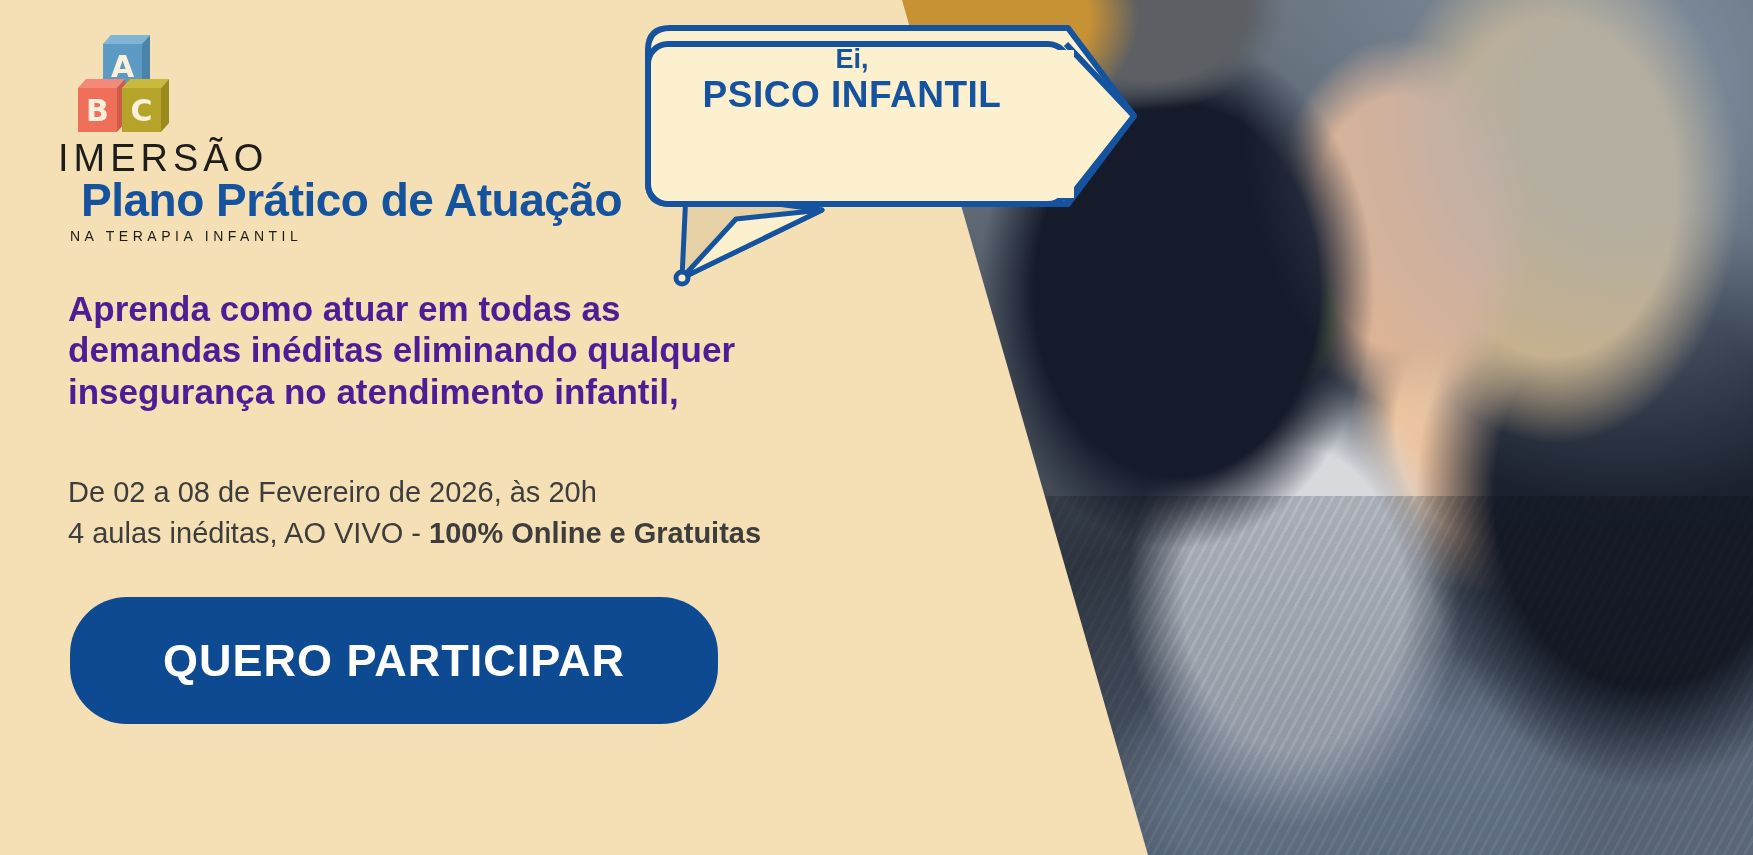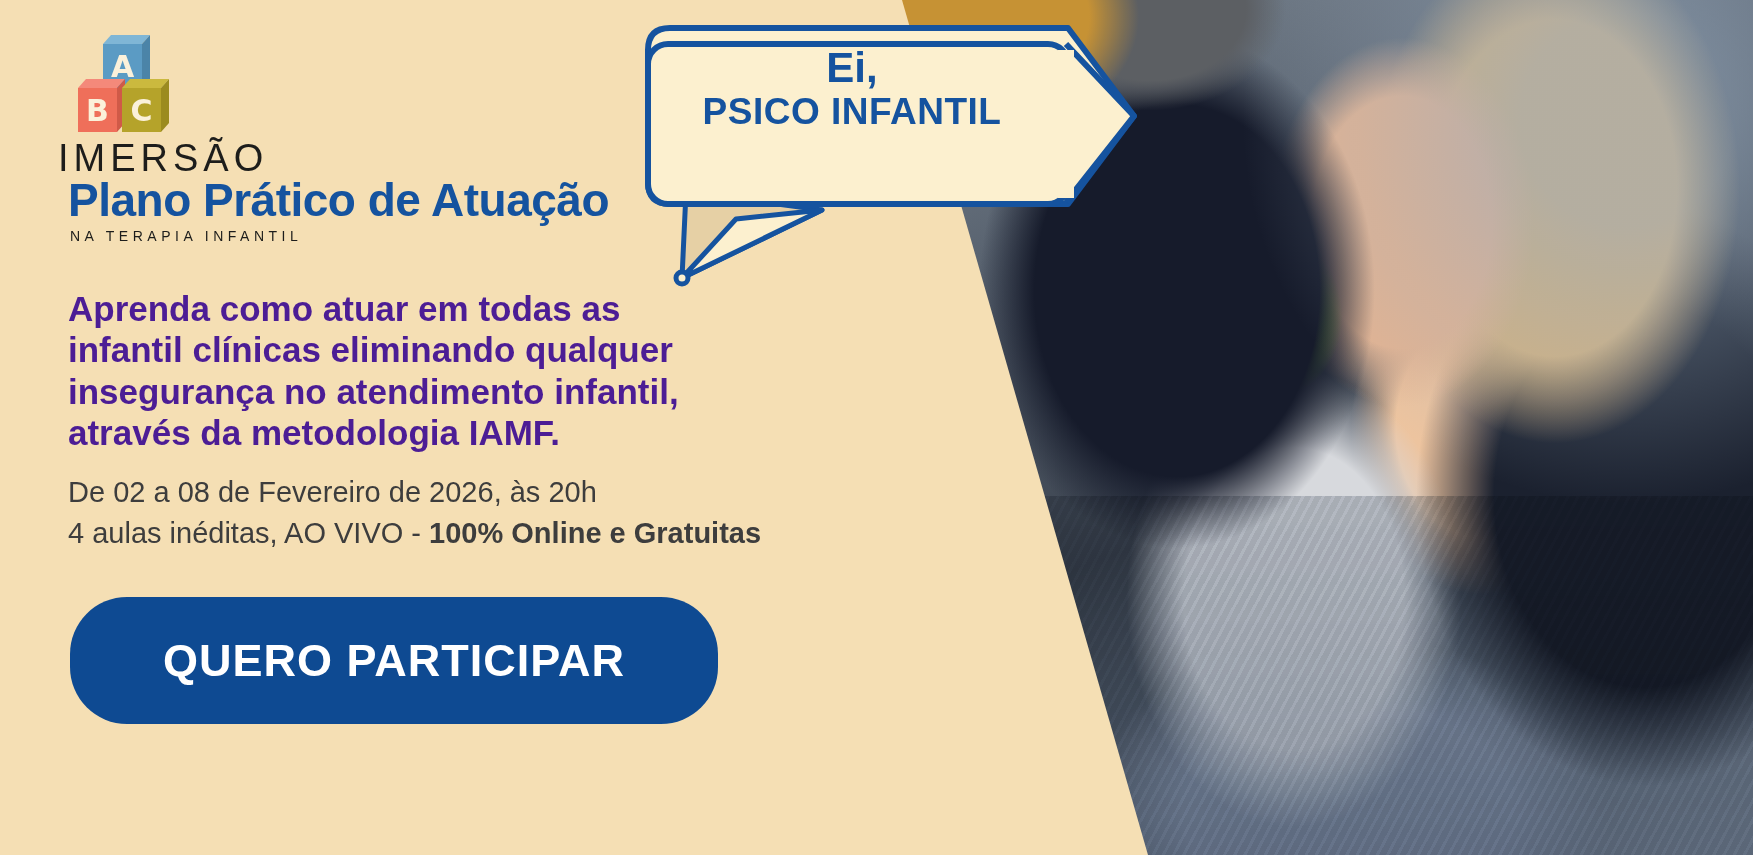--- a/index.html
+++ b/index.html
@@ -74,21 +74,21 @@
   }
 
   
   #eyebrow{
     position:absolute; left:58px; top:137px;
     font-size:38px; letter-spacing:5px; color:#1d1d1b;
     font-weight:400;
   }
   
   #title{
-    position:absolute; left:68px; top:173px;
+    position:absolute; left:81px; top:173px;
     font-size:46px; font-weight:bold; color:#15539f;
     letter-spacing:-0.5px;
   }
   
   #subtitle{
     position:absolute; left:70px; top:228px;
     font-size:14px; letter-spacing:4.5px; color:#1d1d1b;
   }
 
   
@@ -134,21 +134,21 @@
   #bubble svg{ display:block; }
   #bubble-text{
     position:absolute;
     left:28px; top:30px;
     width:396px;
     text-align:center;
     color:#15539f;
     font-weight:bold;
     line-height:1.12;
   }
-  #bubble-line1{ font-size:42px; display:block; }
+  #bubble-line1{ font-size:27px; display:block; }
   #bubble-line2{ font-size:37px; display:block; letter-spacing:.5px; }
 </style>
 </head>
 <body>
 
 <div id="banner">
 
   <div id="photo-pane">
     <div id="photo-art"></div>
     <div id="photo-floor"></div>
@@ -177,23 +177,22 @@
         <text x="71.5" y="94" font-family="DejaVu Sans, sans-serif" font-size="30" font-weight="bold" fill="#fbf1da" text-anchor="middle">C</text>
       </svg>
     </div>
 
     <div id="eyebrow">IMERSÃO</div>
     <div id="title">Plano Prático de Atuação</div>
     <div id="subtitle">NA TERAPIA INFANTIL</div>
 
     <div id="headline">
       <div>Aprenda como atuar em todas as</div>
-      <div>infantil clínicas eliminando qualquer</div>
+      <div>demandas inéditas eliminando qualquer</div>
       <div>insegurança no atendimento infantil,</div>
-      <div>através da metodologia IAMF.</div>
     </div>
 
     <div id="details">
       <div>De 02 a 08 de Fevereiro de 2026, às 20h</div>
       <div><span>4 aulas inéditas, AO VIVO - </span><b>100% Online e Gratuitas</b></div>
     </div>
 
     <button id="cta">QUERO PARTICIPAR</button>
   </div>
 

